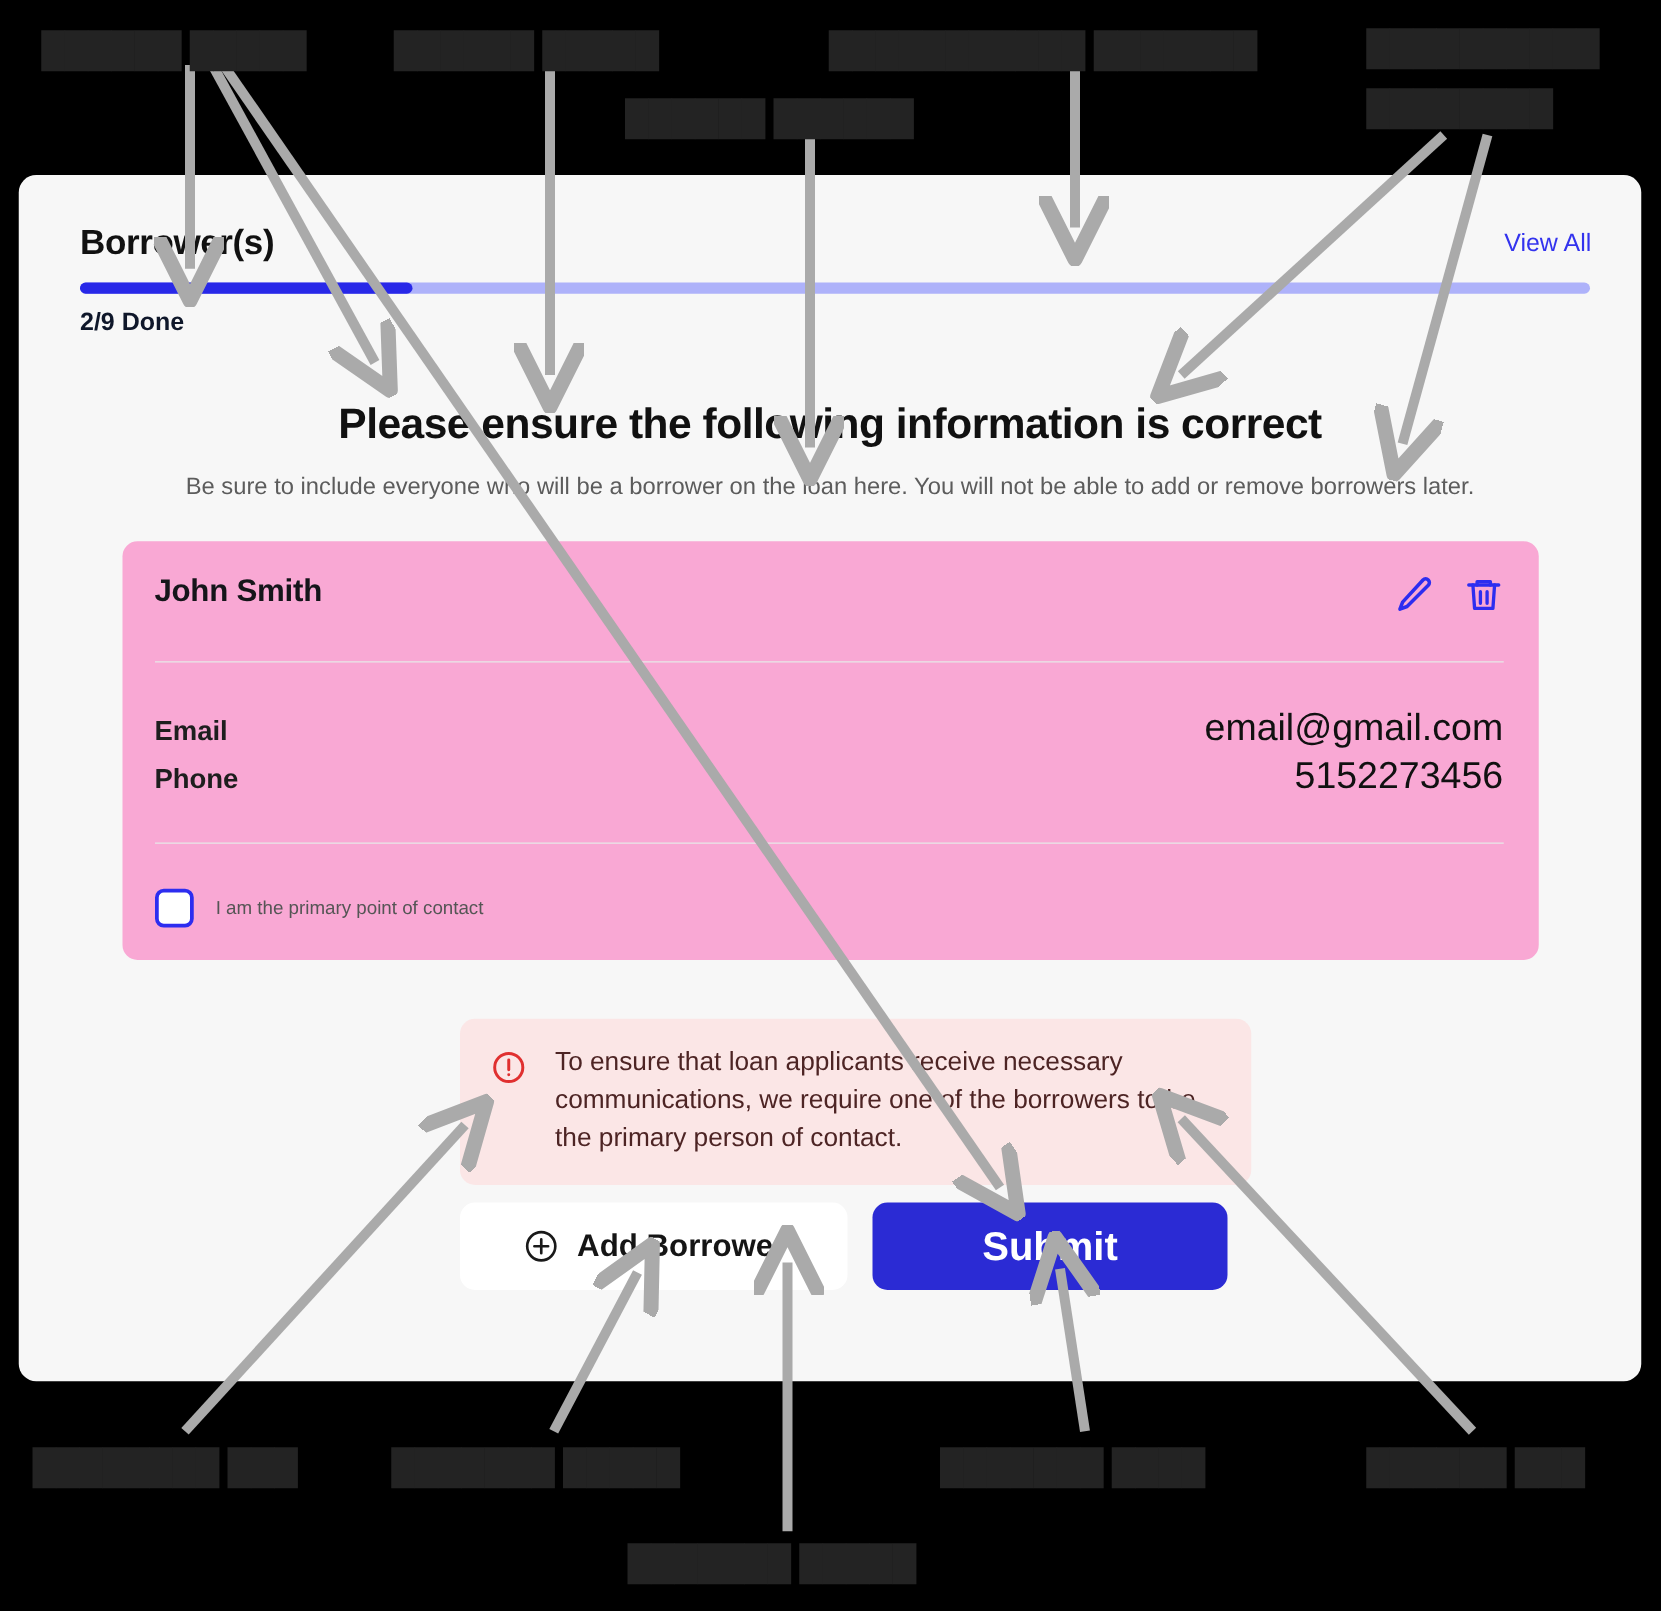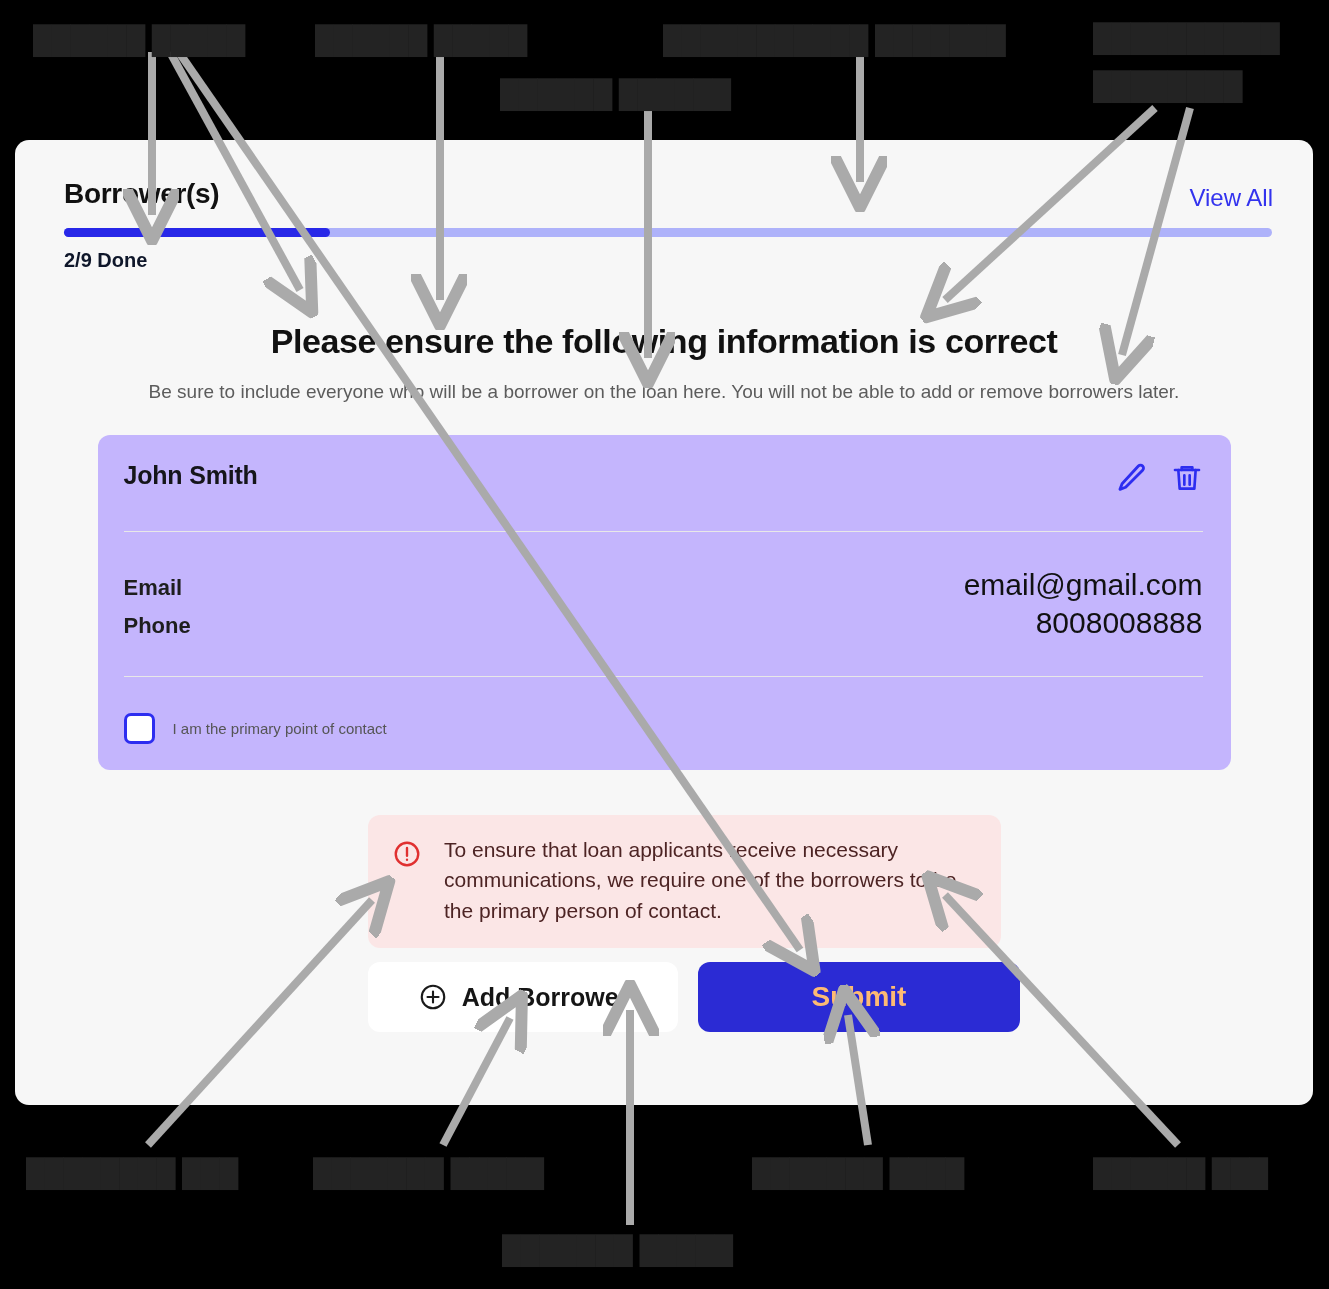--- a/index.html
+++ b/index.html
@@ -34,21 +34,21 @@
   }
 
   
   .panel-head { position:relative; padding:38px 40px 0 49px; }
   .head-row { display:flex; align-items:flex-start; justify-content:space-between; }
   #section-title {
     font-size:28px; font-weight:700; color:#111;
     letter-spacing:-0.3px;
   }
   #view-all-link {
-    font-size:24px; color:#3333ee; font-weight:400;
+    font-size:20px; color:#3333ee; font-weight:400;
     margin-top:6px; pointer-events:auto; cursor:pointer;
   }
   .progress-track {
     margin-top:16px;
     height:9px; width:1208px;
     background:#aeb2fa;
     border-radius:6px;
     position:relative;
   }
   .progress-fill {
@@ -69,21 +69,21 @@
   }
   #main-subtext {
     margin-top:20px;
     font-size:19px; color:#5c5c5c; font-weight:400;
   }
 
   
   #borrower-card {
     margin:32px auto 0 auto;
     width:1133px;
-    background:#c4b5fd;
+    background:#f9a8d4;
     border-radius:12px;
     padding:26px 28px 26px 26px;
   }
   .card-top { display:flex; align-items:flex-start; justify-content:space-between; }
   #borrower-name { font-size:25px; font-weight:700; color:#15151a; letter-spacing:-0.2px; }
   .card-actions { display:flex; gap:22px; align-items:center; }
   .icon-btn { pointer-events:auto; cursor:pointer; line-height:0; }
   .card-divider { height:1px; background:#e8e8e8; margin:36px 0 0 0; }
 
   .kv-block { margin-top:34px; }
@@ -128,24 +128,24 @@
   #add-borrower-button {
     width:310px; height:70px;
     background:#fff;
     border:none; border-radius:12px;
     display:flex; align-items:center; justify-content:center; gap:14px;
     font-size:25px; font-weight:700; color:#151515;
     cursor:pointer; pointer-events:auto;
     font-family:"Liberation Sans", sans-serif;
   }
   #submit-button {
-    width:322px; height:70px;
+    width:284px; height:70px;
     background:#2b2bd4;
     border:none; border-radius:12px;
-    color:#fdba74; font-size:28px; font-weight:700;
+    color:#ffffff; font-size:32px; font-weight:700;
     cursor:pointer; pointer-events:auto;
     font-family:"Liberation Sans", sans-serif;
   }
 </style>
 </head>
 <body>
 
 <div id="app-panel">
 
   <div class="panel-head">
@@ -186,21 +186,21 @@
 
     <div class="card-divider"></div>
 
     <div class="kv-block">
       <div class="kv-row">
         <span class="kv-key">Email</span>
         <span class="kv-val">email@gmail.com</span>
       </div>
       <div class="kv-row">
         <span class="kv-key">Phone</span>
-        <span class="kv-val">8008008888</span>
+        <span class="kv-val">5152273456</span>
       </div>
     </div>
 
     <div class="card-divider2"></div>
 
     <div class="check-row">
       <span class="checkbox"></span>
       <span id="checkbox-label">I am the primary point of contact</span>
     </div>
   </div>

